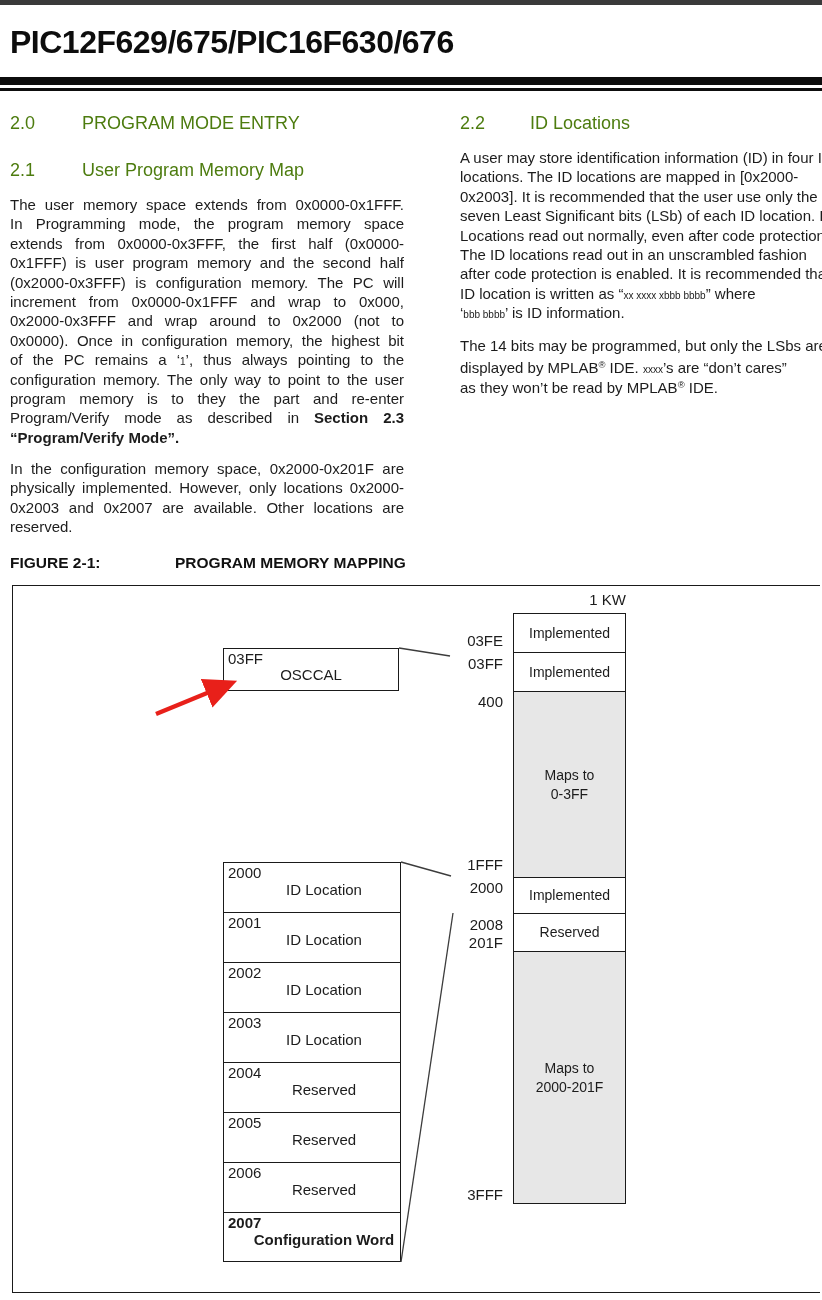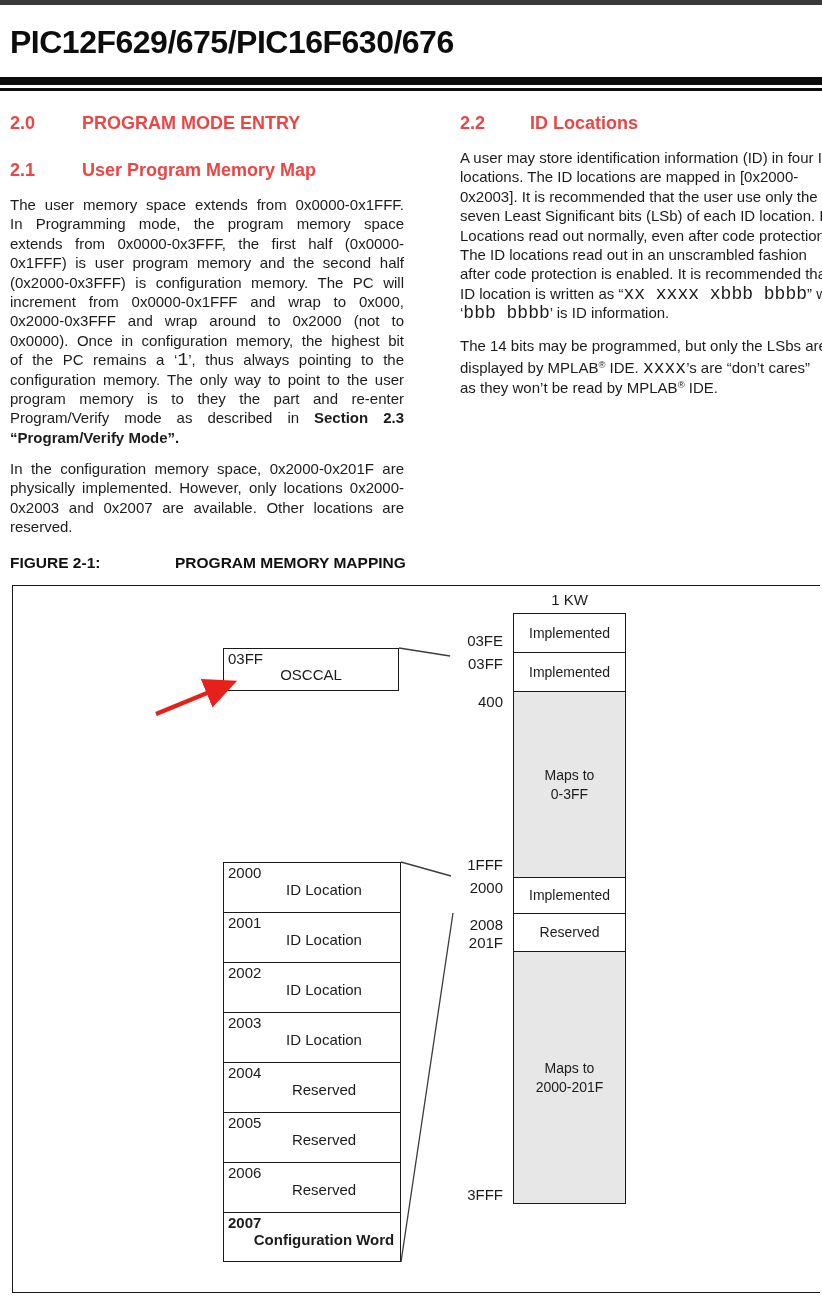--- a/index.html
+++ b/index.html
@@ -4,37 +4,37 @@
 <style>
   html,body{margin:0;padding:0;background:#fff;}
   .page{position:relative;width:822px;height:1300px;background:#ffffff;overflow:hidden;
         font-family:"Liberation Sans","DejaVu Sans",sans-serif;color:#1c1c1c;}
   .topbar{position:absolute;left:0;top:0;width:822px;height:5px;background:#3a3a3a;}
   .doc-title{position:absolute;left:10px;top:24px;font-size:32px;font-weight:bold;
              letter-spacing:-0.5px;color:#0d0d0d;white-space:nowrap;}
   .rule-thick{position:absolute;left:0;top:77px;width:822px;height:8px;background:#0d0d0d;}
   .rule-thin{position:absolute;left:0;top:88px;width:822px;height:3px;background:#0d0d0d;}
 
-  .sec-heading{position:absolute;font-size:18px;font-weight:bold;color:#ef4444;white-space:nowrap;}
+  .sec-heading{position:absolute;font-size:18px;font-weight:normal;color:#4d7c0f;white-space:nowrap;}
   .sec-num{display:inline-block;width:72px;}
   .para{position:absolute;font-size:15px;line-height:19.4px;color:#1c1c1c;}
   .pline{height:19.4px;overflow:hidden;}
   .j{text-align:justify;text-align-last:justify;}
   .rline{white-space:nowrap;height:19.4px;}
   .b{font-weight:bold;}
-  .m{font-family:Liberation Mono, monospace;font-size:18px;letter-spacing:0px;}
+  .m{font-family:Liberation Sans, sans-serif;font-size:10px;letter-spacing:0px;}
   .sup{font-size:9.5px;vertical-align:5px;}
 
   .figure-label{position:absolute;left:10px;top:554px;font-size:15.5px;font-weight:bold;
                 color:#111;white-space:nowrap;}
   .figure-label .fl-num{display:inline-block;width:165px;}
 
   .figure{position:absolute;left:12px;top:585px;width:808px;height:708px;
           border:1.6px solid #1a1a1a;border-right:none;box-sizing:border-box;}
-  .size-label{position:absolute;left:500px;top:5px;width:113px;text-align:center;
+  .size-label{position:absolute;left:500px;top:5px;width:113px;text-align:right;
               font-size:15px;color:#1c1c1c;}
   .mcell{position:absolute;left:500px;width:113px;box-sizing:border-box;background:#fff;
          border:1.5px solid #1a1a1a;border-bottom:none;
          display:flex;align-items:center;justify-content:center;text-align:center;
          font-size:14px;line-height:19px;color:#1c1c1c;white-space:pre-line;}
   .mcell.gray{background:#e7e7e7;}
   .mcell.lastcell{border-bottom:1.5px solid #1a1a1a;}
   .addr{position:absolute;right:317px;width:95px;text-align:right;font-size:15px;
         color:#1c1c1c;white-space:nowrap;}
   .osccal{position:absolute;left:210px;top:62px;width:176px;height:43px;box-sizing:border-box;

